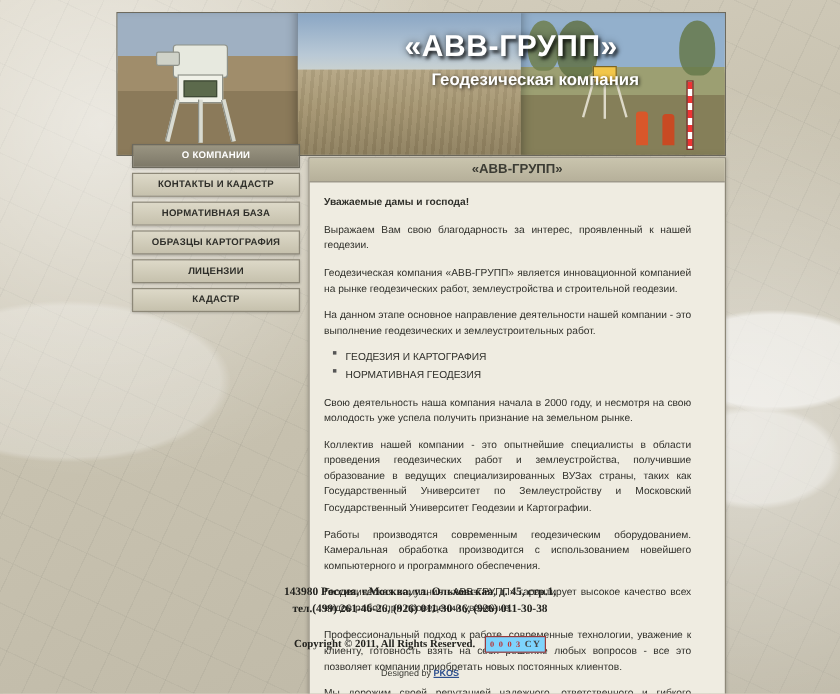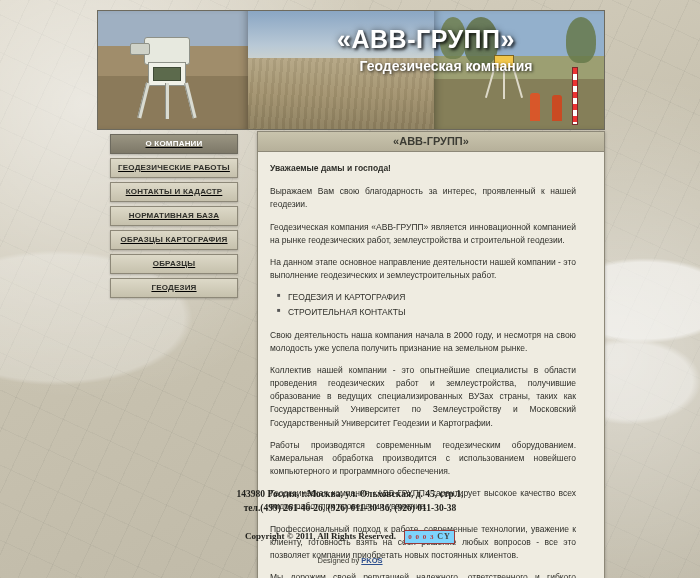--- a/index.html
+++ b/index.html
@@ -206,23 +206,22 @@
     left: -11px;
     top: 0;
     font-size: 6px;
     color: #555;
   }
 
   
   .nav {
     position: absolute;
     left: 110px;
-    top: 134px;
-    width: 128px;
-    text-decoration: underline;
+    top: 120px;
+    width: 140px;
   }
   .nav-item {
     display: block;
     height: 18px;
     line-height: 18px;
     margin-bottom: 4px;
     text-align: center;
     font-size: 8px;
     font-weight: bold;
     letter-spacing: .2px;
@@ -325,38 +324,37 @@
     </div>
 
     <div class="titles">
       <h1>«АВВ-ГРУПП»</h1>
       <h2>Геодезическая компания</h2>
     </div>
   </div>
 
   <div class="nav">
     <a class="nav-item active">О КОМПАНИИ</a>
-    <a class="nav-item">ГЕОДЕЗИЧЕСКИЕ РАБОТЫ</a>
     <a class="nav-item">КОНТАКТЫ И КАДАСТР</a>
     <a class="nav-item">НОРМАТИВНАЯ БАЗА</a>
     <a class="nav-item">ОБРАЗЦЫ КАРТОГРАФИЯ</a>
-    <a class="nav-item">ОБРАЗЦЫ</a>
-    <a class="nav-item">ГЕОДЕЗИЯ</a>
+    <a class="nav-item">ЛИЦЕНЗИИ</a>
+    <a class="nav-item">КАДАСТР</a>
   </div>
 
   <div class="content">
     <div class="content-header">«АВВ-ГРУПП»</div>
     <div class="content-body">
       <p class="lead">Уважаемые дамы и господа!</p>
       <p>Выражаем Вам свою благодарность за интерес, проявленный к нашей геодезии.</p>
       <p>Геодезическая компания «АВВ-ГРУПП» является инновационной компанией на рынке геодезических работ, землеустройства и строительной геодезии.</p>
       <p>На данном этапе основное направление деятельности нашей компании - это выполнение геодезических и землеустроительных работ.</p>
       <ul>
         <li>ГЕОДЕЗИЯ И КАРТОГРАФИЯ</li>
-        <li>СТРОИТЕЛЬНАЯ КОНТАКТЫ</li>
+        <li>НОРМАТИВНАЯ ГЕОДЕЗИЯ</li>
       </ul>
       <p>Свою деятельность наша компания начала в 2000 году, и несмотря на свою молодость уже успела получить признание на земельном рынке.</p>
       <p>Коллектив нашей компании - это опытнейшие специалисты в области проведения геодезических работ и землеустройства, получившие образование в ведущих специализированных ВУЗах страны, таких как Государственный Университет по Землеустройству и Московский Государственный Университет Геодезии и Картографии.</p>
       <p>Работы производятся современным геодезическим оборудованием. Камеральная обработка производится с использованием новейшего компьютерного и программного обеспечения.</p>
       <p>Геодезическая компания «АВВ-ГРУПП» гарантирует высокое качество всех видов работ при проведении уважение.</p>
       <p>Профессиональный подход к работе, современные технологии, уважение к клиенту, готовность взять на себя решение любых вопросов - все это позволяет компании приобретать новых постоянных клиентов.</p>
       <p>Мы дорожим своей репутацией надежного, ответственного и гибкого партнера, готового предложить клиенту наиболее эффективное решение в проведении геодезических работ.</p>
 
     </div>
   </div>

